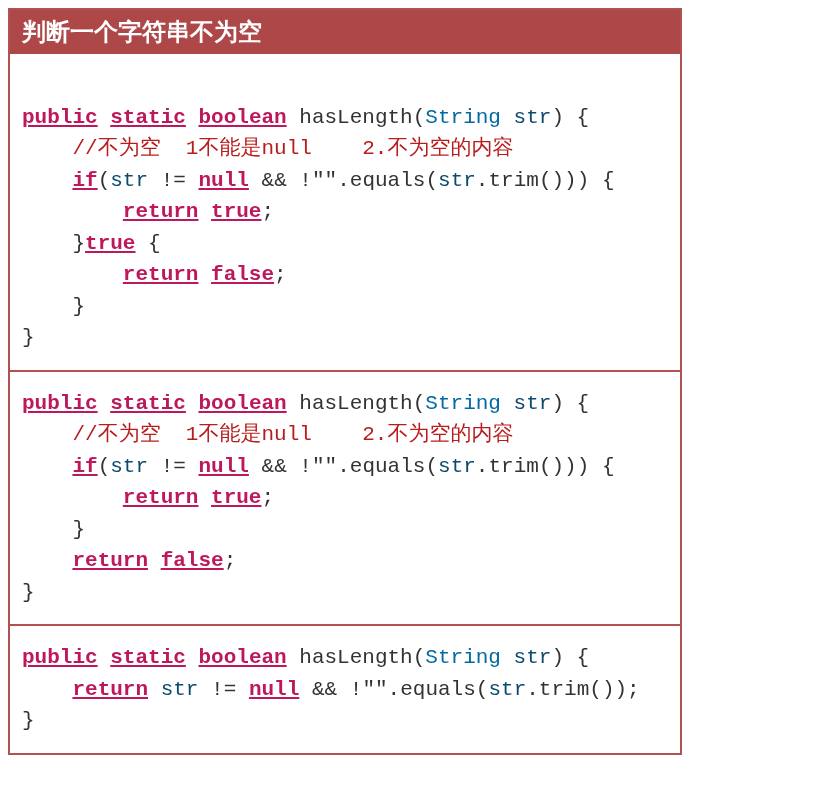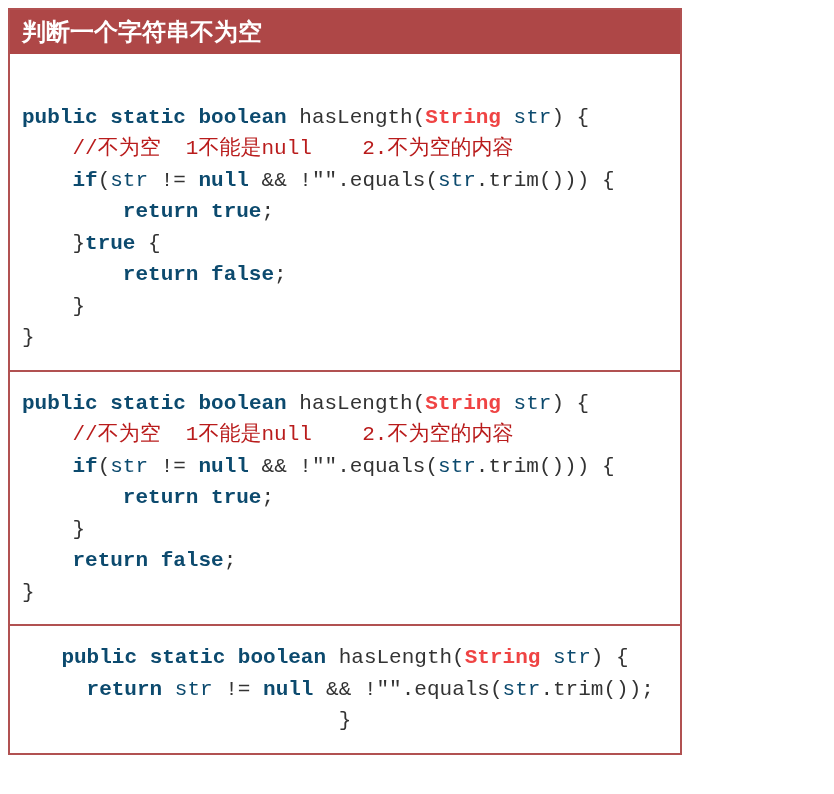--- a/index.html
+++ b/index.html
@@ -28,32 +28,31 @@
       background: #ffffff;
       padding: 16px 12px 16px 12px;
       font-size: 21px;
       line-height: 1.5;
       border-bottom: 2px solid #b15151;
       white-space: pre;
       overflow-x: auto;
     }
     .code-block:last-child {
       border-bottom: none;
-      text-align: center;
     }
     .kw {
-      color: #0c4a6e;
+      color: #be185d;
       font-weight: bold;
+      text-decoration: underline;
     }
     .method {
       color: #333333;
     }
     .type {
-      color: #ef4444;
-      font-weight: bold;
+      color: #0369a1;
     }
     .var {
       color: #0c4a6e;
     }
     .punct {
       color: #333333;
     }
     .comment {
       color: #b91c1c;
     }

